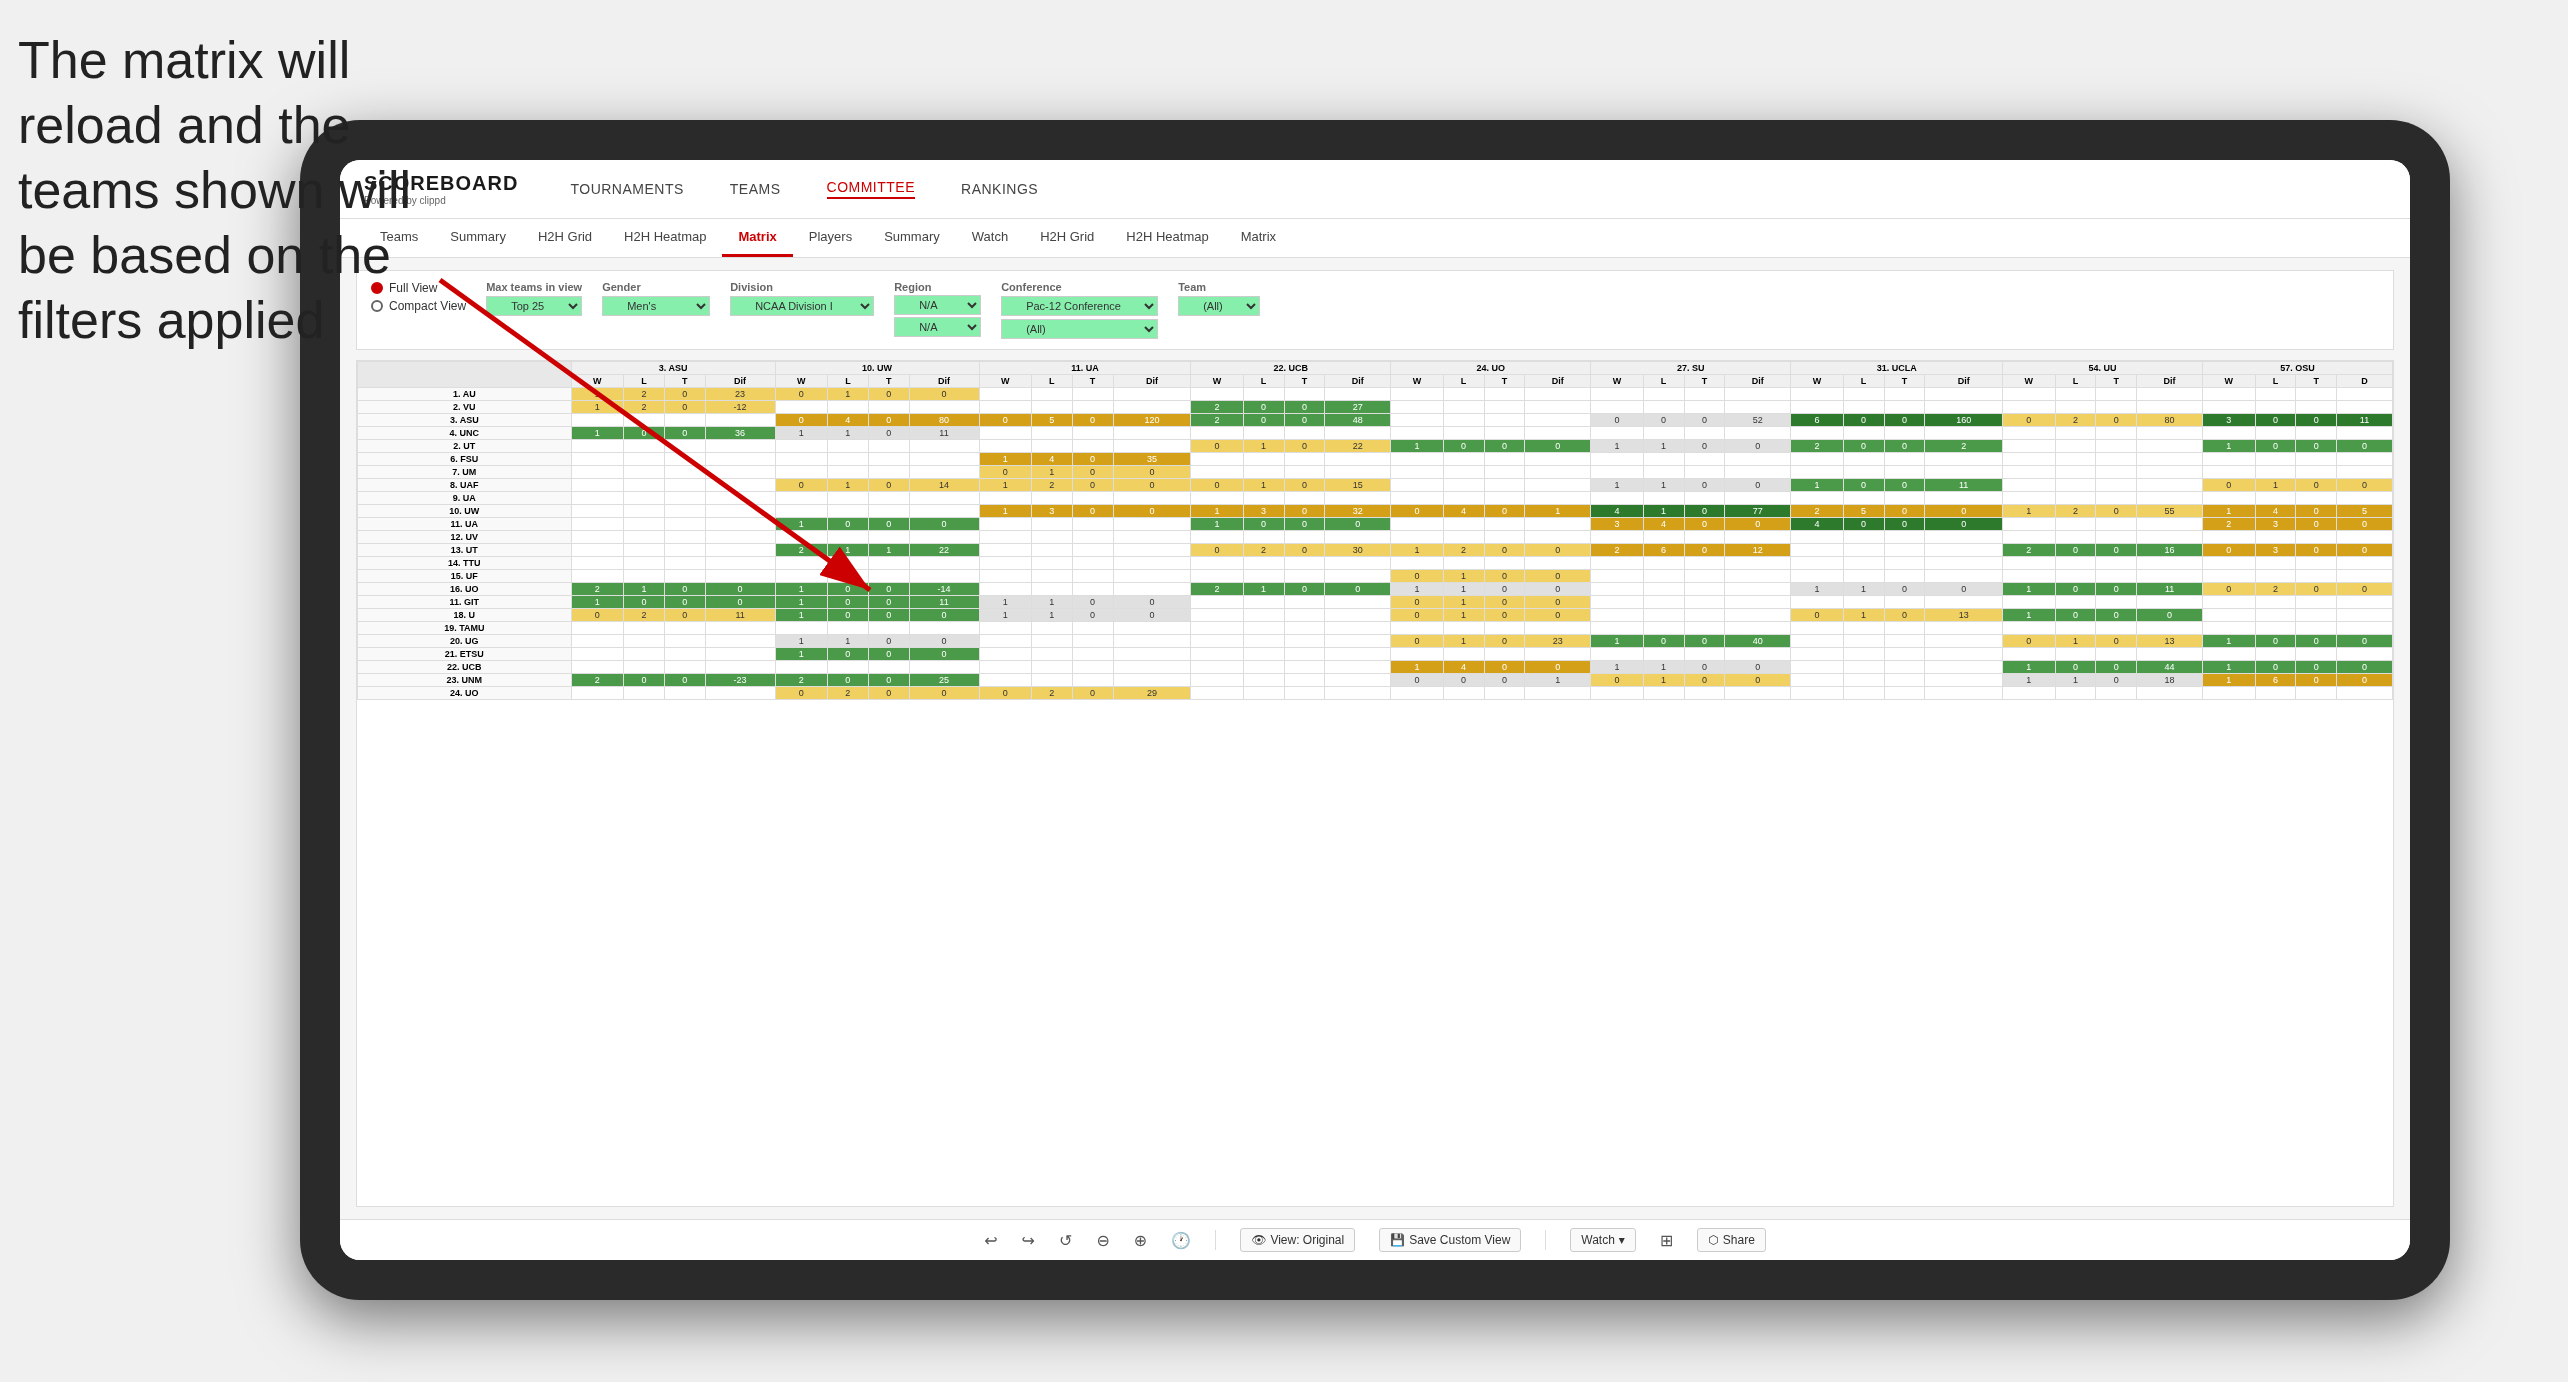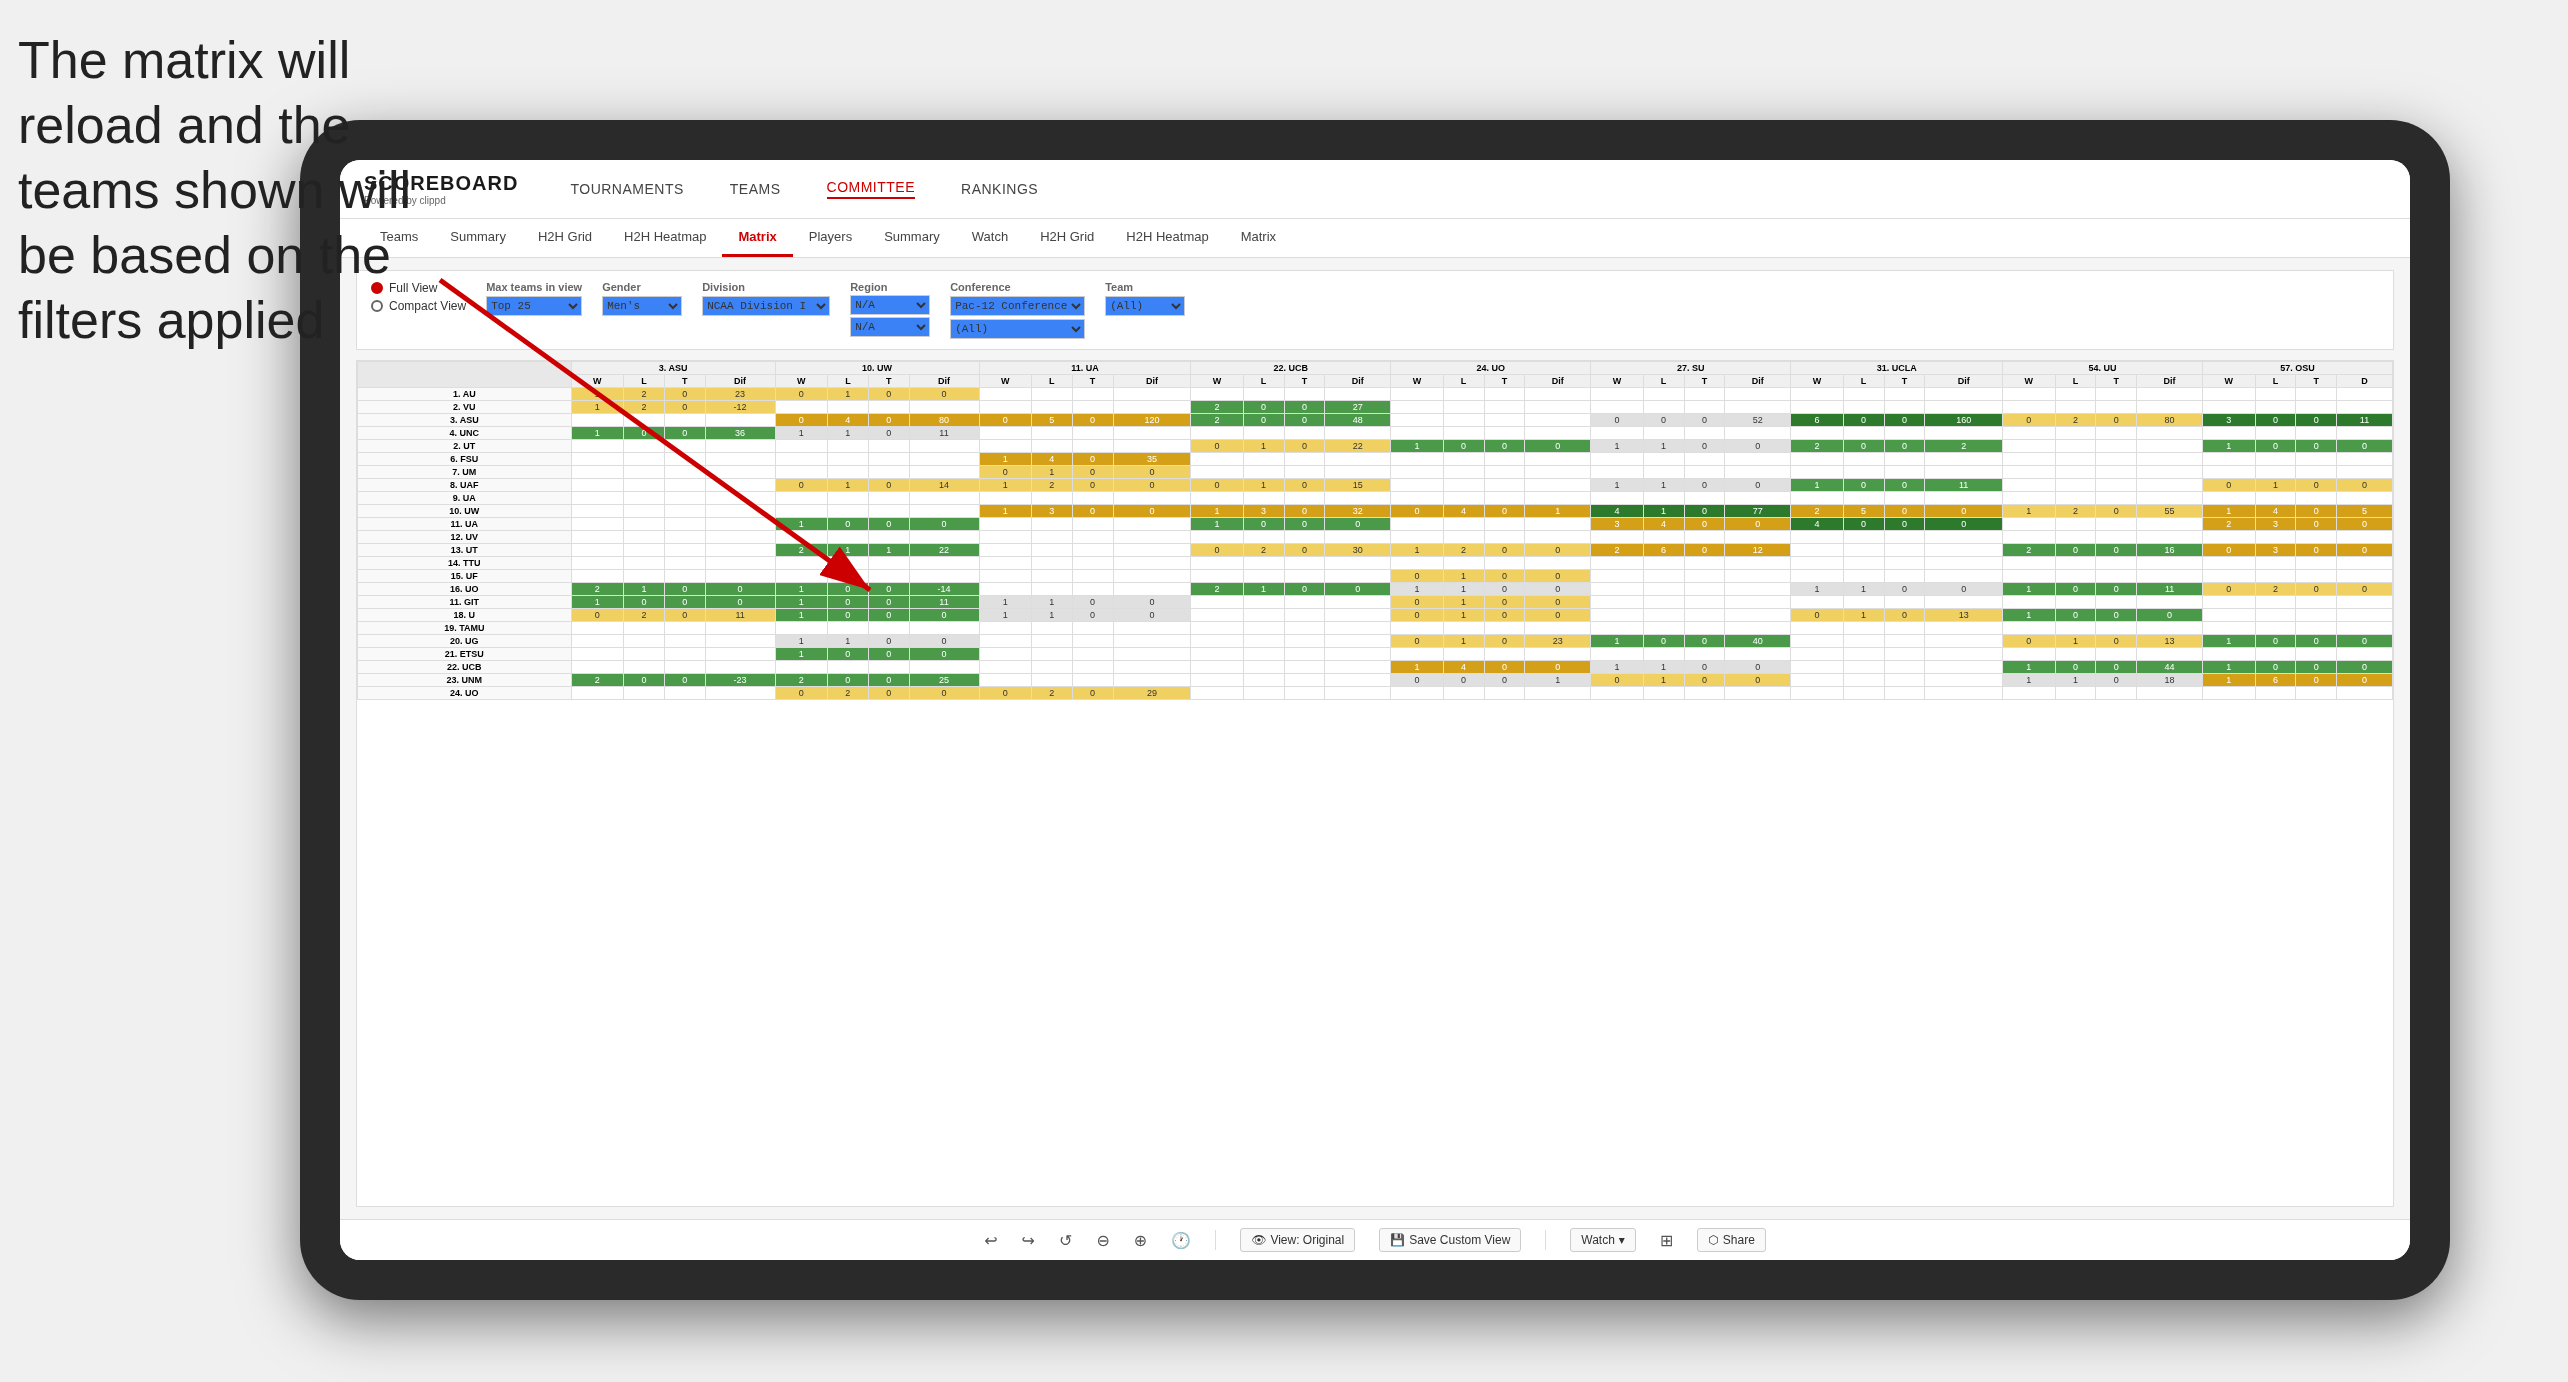--- a/index.html
+++ b/index.html
@@ -177,24 +177,23 @@
     .filter-label {
       font-size: 11px;
       color: #666;
       font-weight: 600;
     }
 
     .filter-select {
       font-size: 11px;
       color: #333;
       border: 1px solid #ccc;
-      padding: 2px 0;
-      background: #3b82f6;
+      padding: 2px 20px;
+      background: #86efac;
       min-width: 80px;
-      font-family: Liberation Mono, monospace;
     }
 
     
     .matrix-area {
       flex: 1;
       overflow: auto;
       background: #fff;
       border: 1px solid #ddd;
     }
 

